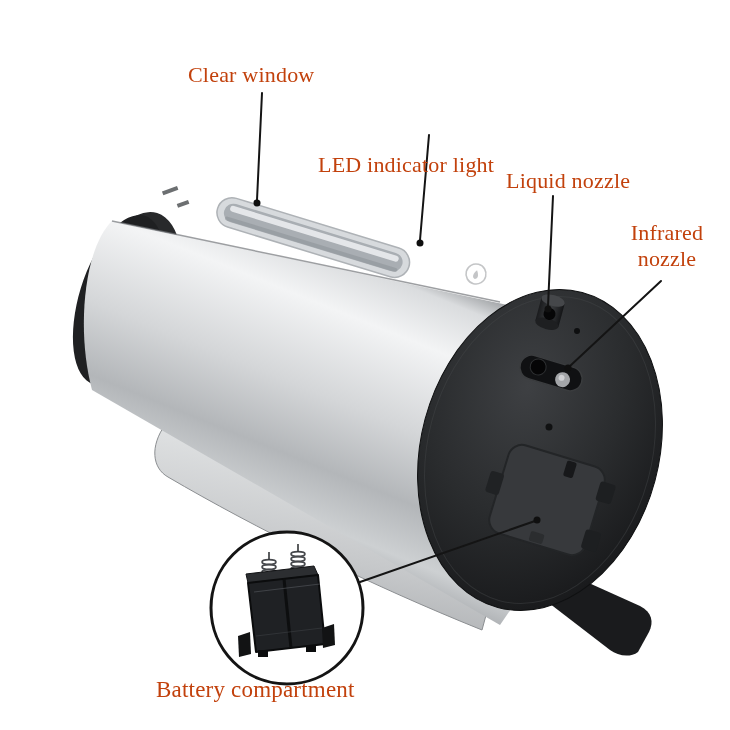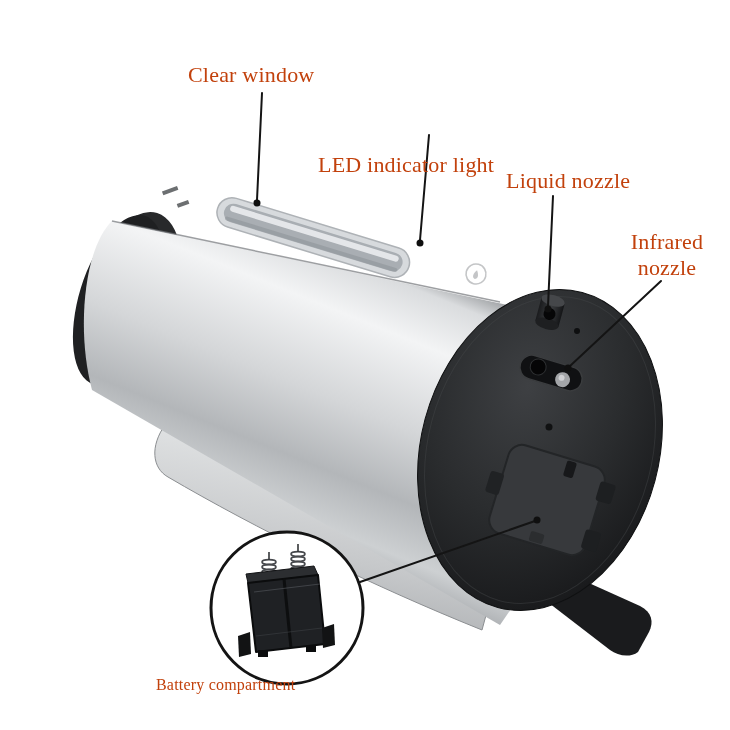--- a/index.html
+++ b/index.html
@@ -8,22 +8,22 @@
     font-family:"Liberation Sans",sans-serif;overflow:hidden;
   }
   .stage svg{position:absolute;left:0;top:0;}
   .callout-label{
     position:absolute;color:#c2410c;font-size:22px;line-height:1.18;
     letter-spacing:.2px;white-space:nowrap;font-family:Liberation Serif, serif;
   }
   .lbl-clear{left:188px;top:62px;}
   .lbl-led{left:318px;top:107px;margin-top:45px;}
   .lbl-nozzle{left:506px;top:168px;}
-  .lbl-infrared{left:612px;top:229px;width:110px;white-space:normal;text-align:center;}
-  .lbl-battery{left:156px;top:676px;font-size:16px;}
+  .lbl-infrared{left:612px;top:220px;width:110px;white-space:normal;text-align:center;}
+  .lbl-battery{left:156px;top:676px;font-size:23px;}
 </style>
 </head>
 <body>
 
 <div class="stage">
 
   <svg width="730" height="730" viewBox="0 0 730 730">
     <defs>
       <linearGradient id="bodyGrad" gradientUnits="userSpaceOnUse" x1="340" y1="230" x2="198" y2="582">
         <stop offset="0" stop-color="#8e9194"></stop>

